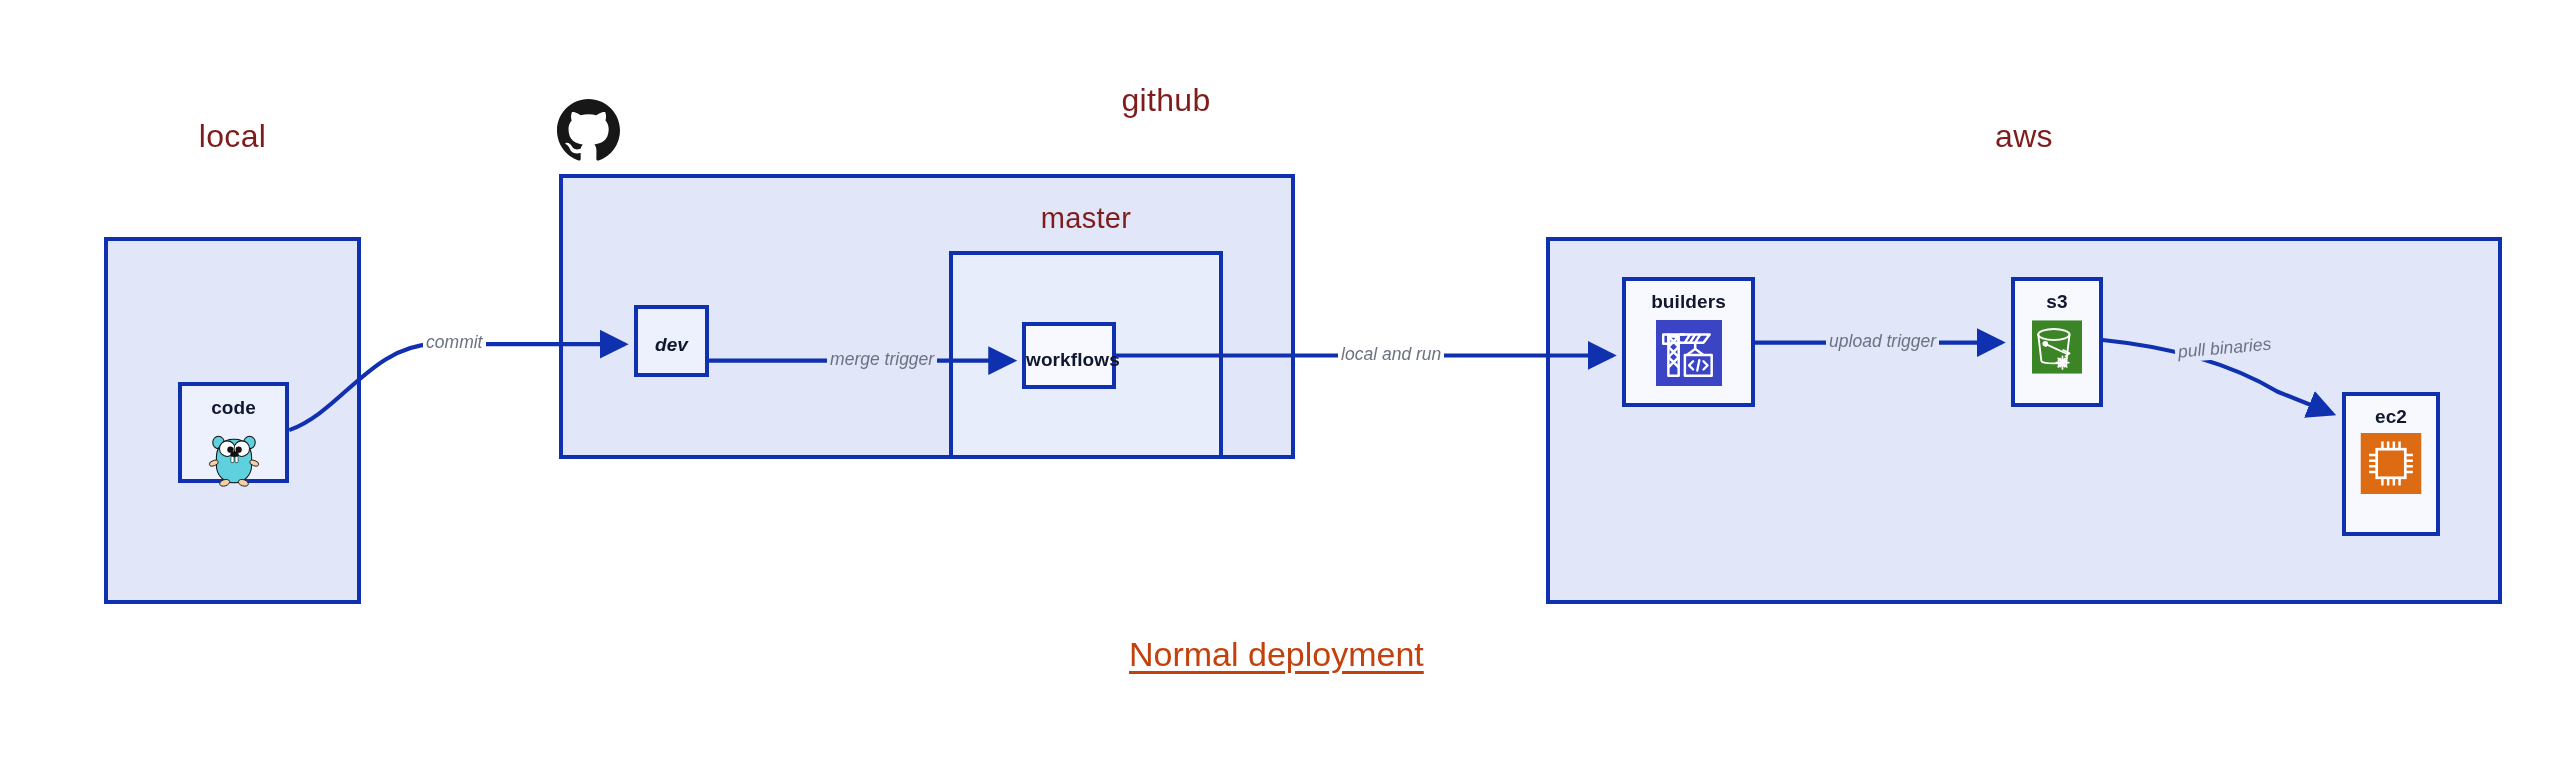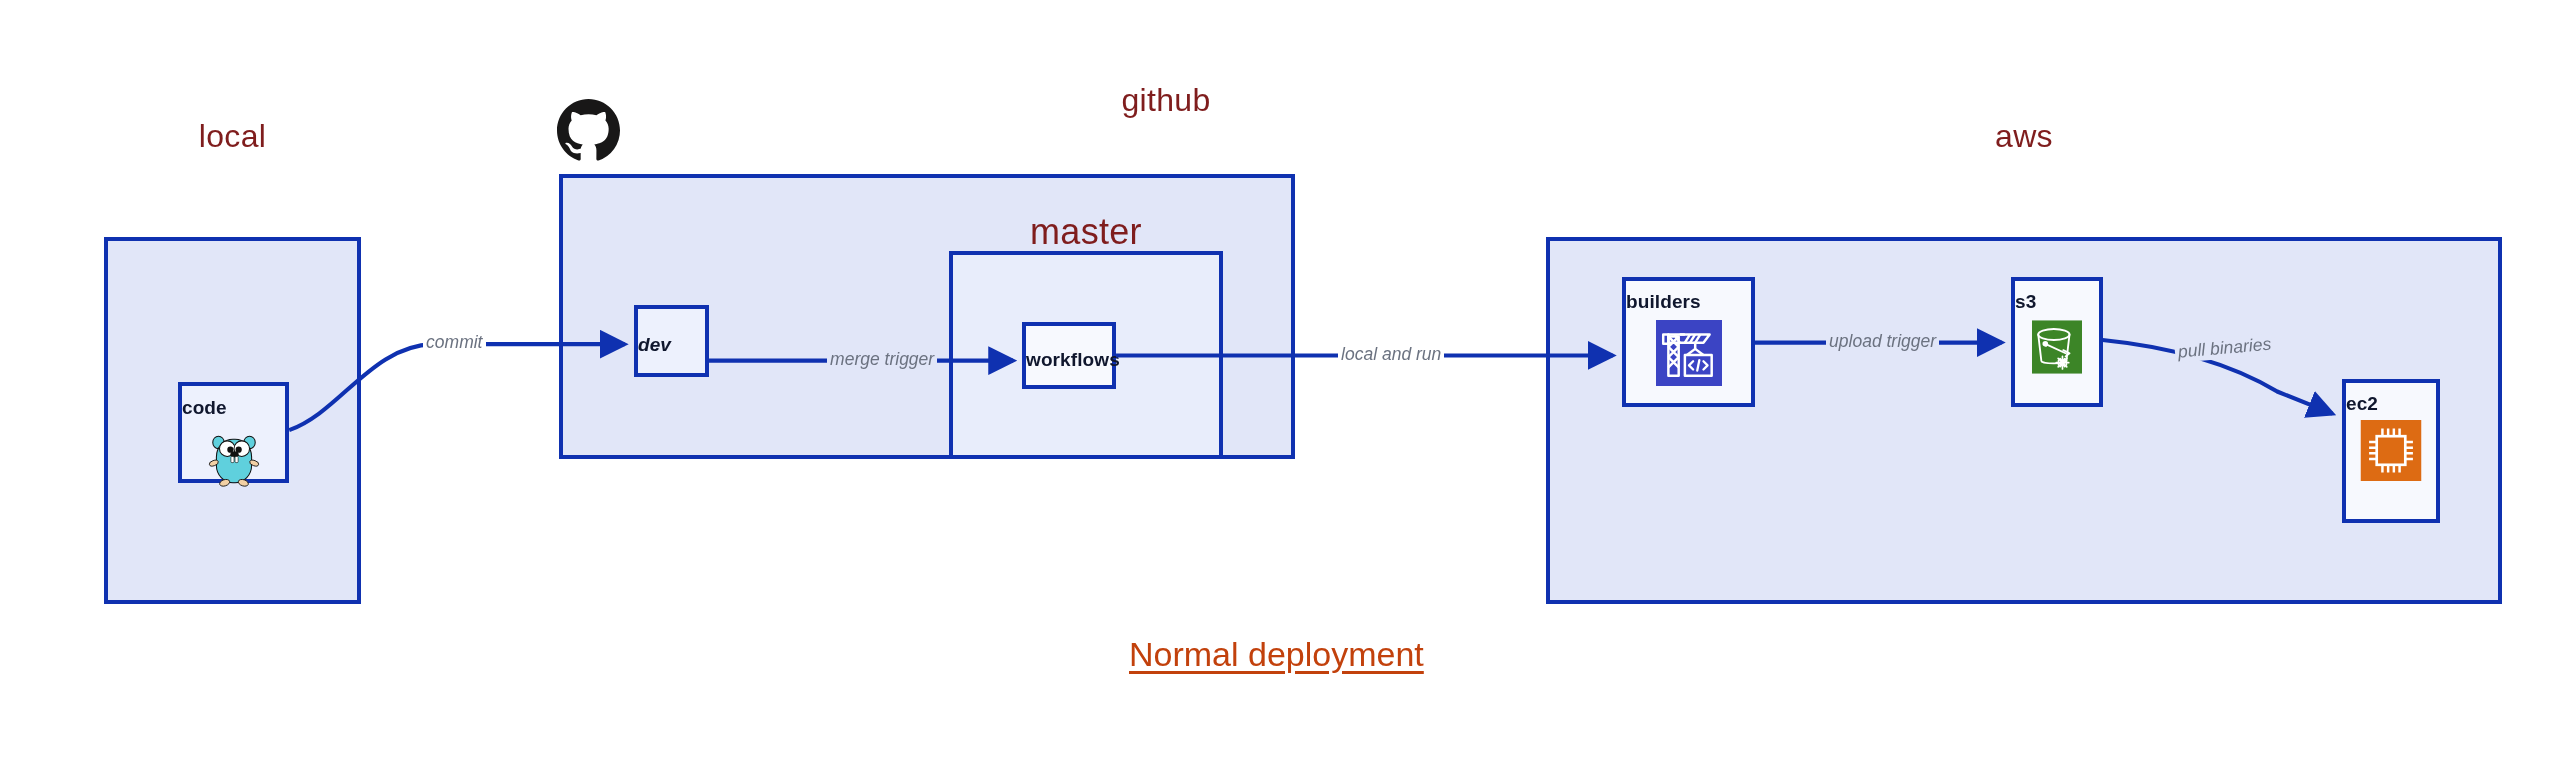--- a/index.html
+++ b/index.html
@@ -55,20 +55,21 @@
     border: 4.6px solid #0f31b0;
     box-sizing: border-box;
   }
   .node-box.white {
     background: #f7f9fe;
   }
   .node-label {
     position: absolute;
     left: 0;
     width: 100%;
+    text-align: center;
     color: #10172e;
     font-size: 19px;
     font-weight: bold;
     letter-spacing: 0.1px;
     white-space: nowrap;
   }
 
   
   .node-icon {
     position: absolute;
@@ -156,21 +157,21 @@
         1.08.58 1.23.82.72 1.21 1.87.87 2.33.66.07-.52.28-.87.51-1.07-1.78-.2-3.64-.89-3.64-3.95
         0-.87.31-1.59.82-2.15-.08-.2-.36-1.02.08-2.12 0 0 .67-.21 2.2.82.64-.18 1.32-.27 2-.27s1.36.09
         2 .27c1.53-1.04 2.2-.82 2.2-.82.44 1.1.16 1.92.08 2.12.51.56.82 1.27.82 2.15 0 3.07-1.87 3.75-3.65
         3.95.29.25.54.73.54 1.48 0 1.07-.01 1.93-.01 2.2 0 .21.15.46.55.38A8.01 8.01 0 0 0 16 8c0-4.42-3.58-8-8-8Z"></path>
     </svg>
   </div>
 
   <div class="group-label" style="left:1037px; top:82px; width:258px; text-align:center;">github</div>
   <div class="group-box" style="left:559px; top:174px; width:736px; height:285px;"></div>
 
-  <div class="group-label" style="left:949px; top:211px; width:274px; font-size:36px;">master</div>
+  <div class="group-label" style="left:949px; top:202px; width:274px; font-size:29px;">master</div>
   <div class="sub-box" style="left:949px; top:251px; width:274px; height:208px;"></div>
 
   <div class="node-box" style="left:634px; top:305px; width:75px; height:72px;font-style:italic;">
     <div class="node-label" style="top:25px;">dev</div>
   </div>
 
   <div class="node-box white" style="left:1022px; top:322px; width:94px; height:67px;">
     <div class="node-label" style="top:23px;">workflows</div>
   </div>
 
@@ -223,21 +224,21 @@
           <g stroke-width="2.2">
             <path d="M39 46 L39 62 M31 54 L47 54 M33.5 48.5 L44.5 59.5 M44.5 48.5 L33.5 59.5"></path>
             <path d="M36 49 L39 52 L42 49 M36 59 L39 56 L42 59"></path>
             <path d="M34 51 L34 57 M44 51 L44 57"></path>
           </g>
         </g>
       </svg>
     </div>
   </div>
 
-  <div class="node-box white" style="left:2342px; top:379px; width:98px; height:144px;padding-left:44px;">
+  <div class="node-box white" style="left:2342px; top:392px; width:98px; height:144px;padding-left:44px;">
     <div class="node-label" style="top:10.3px;">ec2</div>
     <div class="node-icon" style="top:37px; width:61px; height:61px;">
       <svg viewBox="0 0 64 64" width="61" height="61" aria-hidden="true">
         <rect x="0" y="0" width="64" height="64" fill="#dd6b13"></rect>
         <rect x="17" y="17" width="30" height="30" fill="none" stroke="#ffffff" stroke-width="2.8"></rect>
         <g stroke="#ffffff" stroke-width="2.6" stroke-linecap="butt">
           <path d="M23 17 L23 9 M29 17 L29 9 M35 17 L35 9 M41 17 L41 9"></path>
           <path d="M23 47 L23 55 M29 47 L29 55 M35 47 L35 55 M41 47 L41 55"></path>
           <path d="M17 23 L9 23 M17 29 L9 29 M17 35 L9 35 M17 41 L9 41"></path>
           <path d="M47 23 L55 23 M47 29 L55 29 M47 35 L55 35 M47 41 L55 41"></path>

